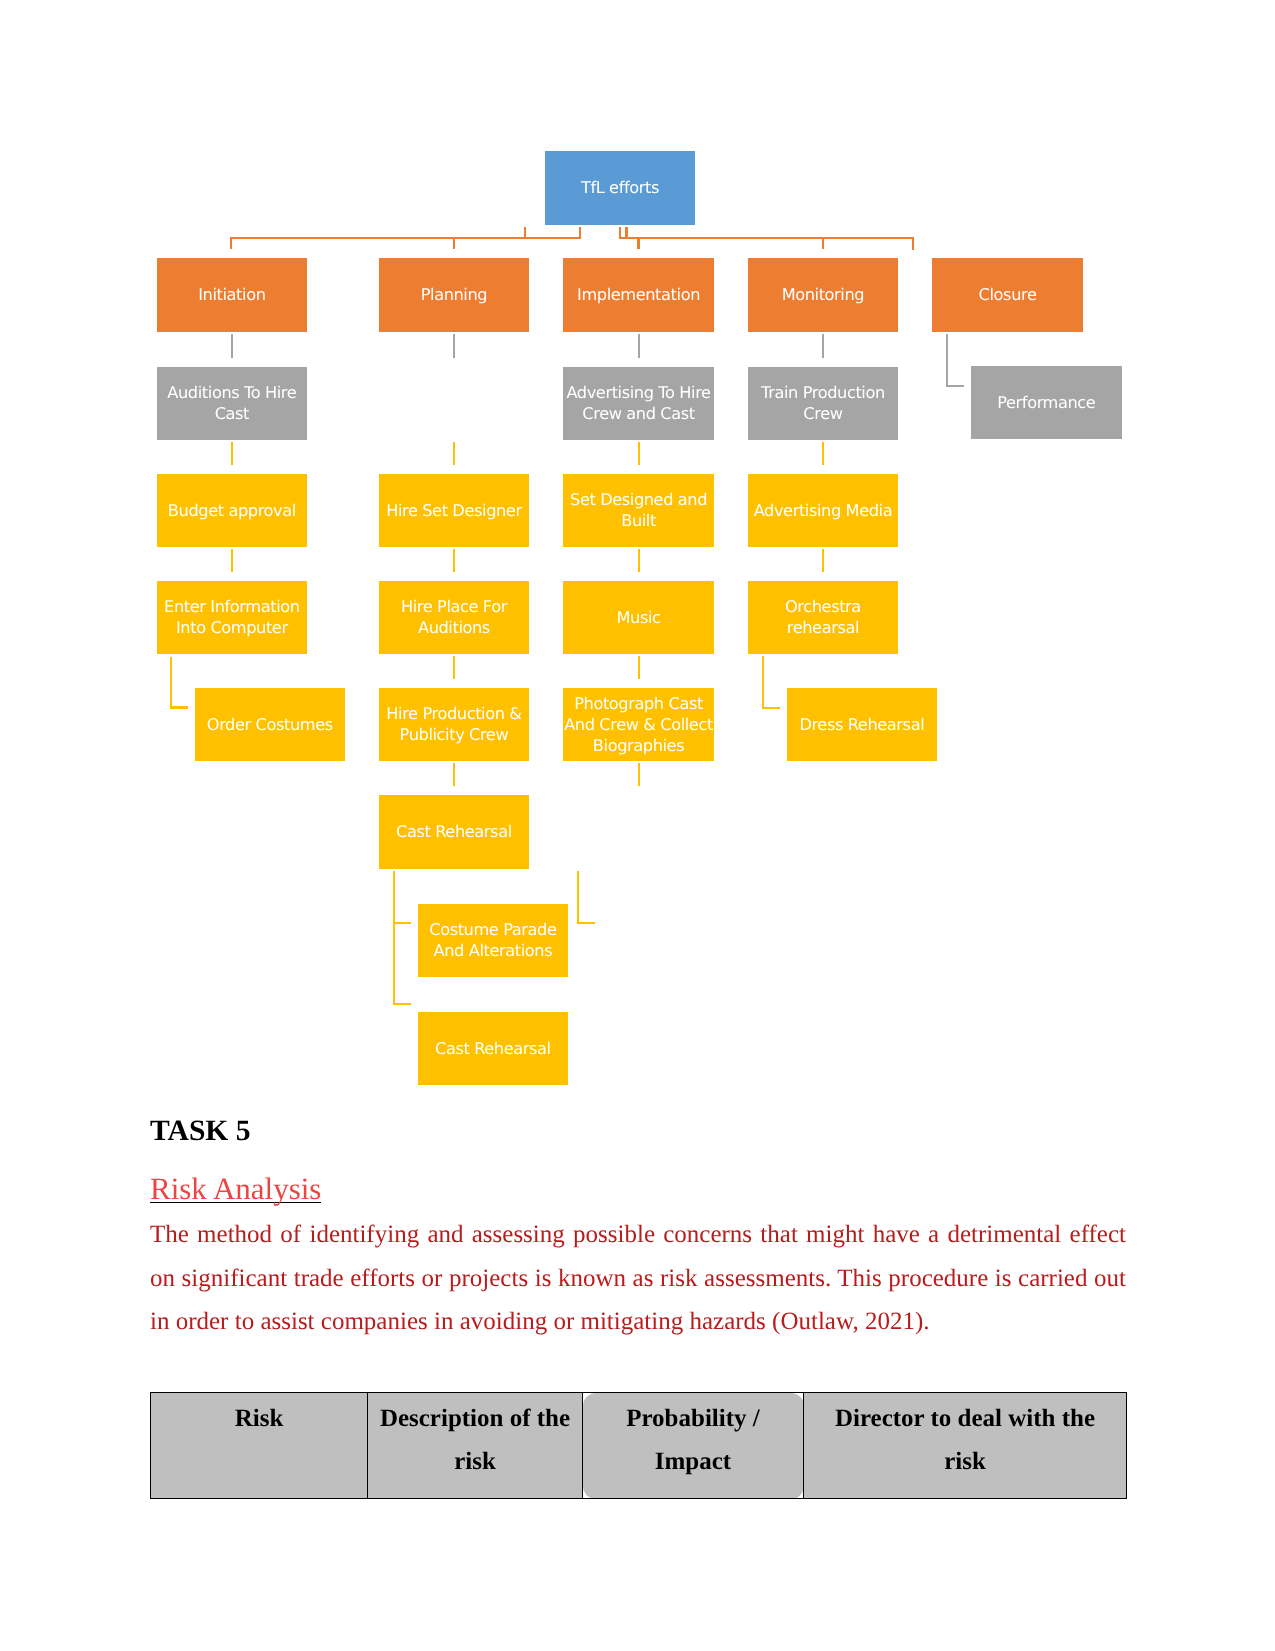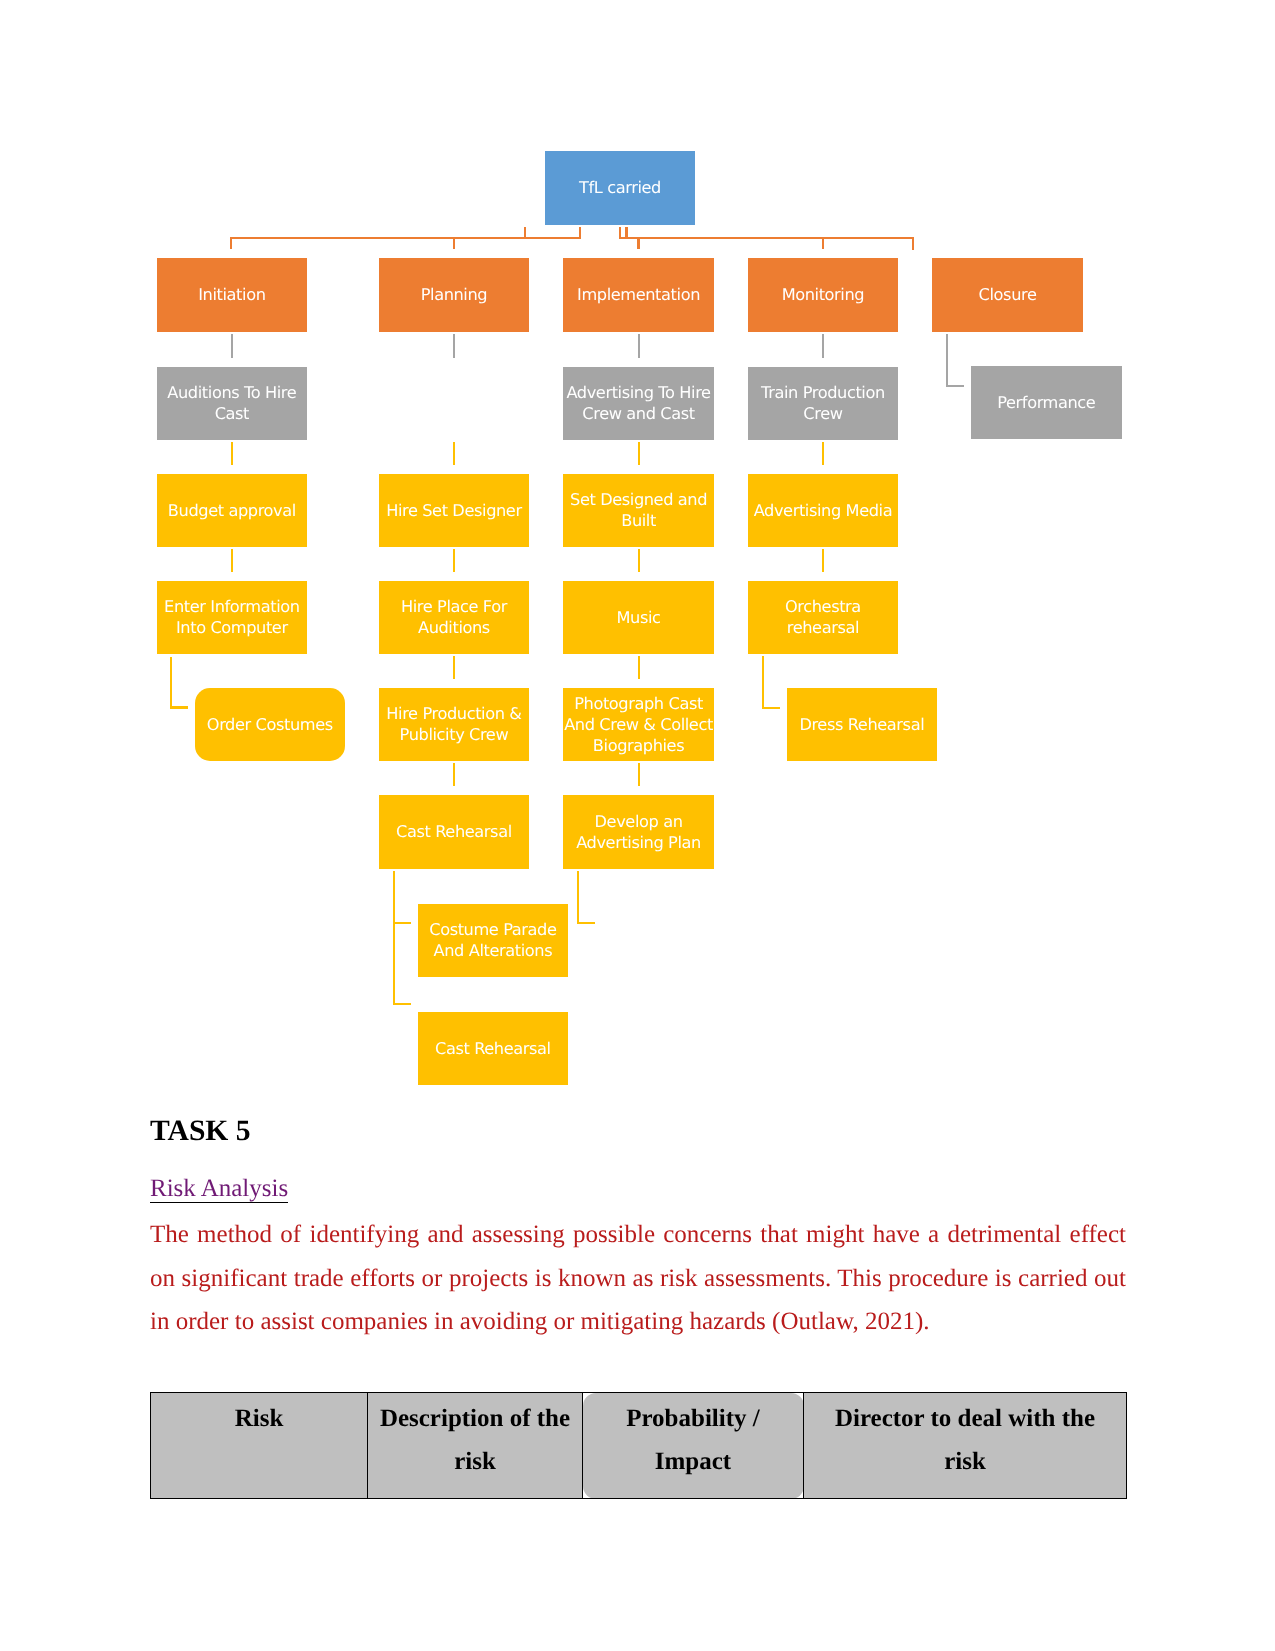--- a/index.html
+++ b/index.html
@@ -16,40 +16,40 @@
         font-family:"DejaVu Sans", sans-serif;font-size:16.2px;letter-spacing:-0.4px;line-height:20.9px;
         padding:1.5px 0 0 0;}
   .n-blue{background:#5B9BD5;}
   .n-orange{background:#ED7D31;}
   .n-gray{background:#A5A5A5;}
   .n-yellow{background:#FFC000;}
   .conn{position:absolute;display:block;}
 
   
   .h-task{position:absolute;font-weight:bold;font-size:29.6px;color:#000;white-space:nowrap;}
-  .h-sub{position:absolute;font-size:25px;color:#701a75;white-space:nowrap;
+  .h-sub{position:absolute;font-size:31px;color:#ef4444;white-space:nowrap;
          line-height:26px;border-bottom:1.6px solid #000;}
   .para{position:absolute;font-size:25px;color:#b91c1c;text-align:justify;
         line-height:43.5px;}
 
   
   #risk-table{position:absolute;border-collapse:collapse;table-layout:fixed;}
   #risk-table td{border:1.5px solid #000;background:#BFBFBF;text-align:center;
      vertical-align:top;font-weight:bold;font-size:25px;line-height:43.65px;
      padding:9px 10px;}
   #risk-table td > span{display:block;position:relative;top:-5.5px;}
 </style>
 </head>
 <body>
 
 <div id="page">
 
 <div id="wbs">
   <div class="node n-blue" style="left: 545.4px; top: 151px; width: 149.2px; height: 73.7px; background: rgb(91, 155, 213);">
-        <span>TfL carried</span>
+        <span>TfL efforts</span>
       </div>
   <div class="node n-orange" style="left: 156.5px; top: 258.4px; width: 150.7px; height: 73.3px; background: rgb(237, 125, 49);">
         <span>Initiation</span>
       </div>
   <div class="node n-orange" style="left: 378.6px; top: 258.4px; width: 150.7px; height: 73.3px; background: rgb(237, 125, 49);">
         <span>Planning</span>
       </div>
   <div class="node n-orange" style="left: 563.2px; top: 258.4px; width: 150.7px; height: 73.3px; background: rgb(237, 125, 49);">
         <span>Implementation</span>
       </div>
@@ -88,37 +88,34 @@
       </div>
   <div class="node n-yellow" style="left: 378.6px; top: 580.9px; width: 150.7px; height: 73.3px; background: rgb(255, 192, 0);">
         <span>Hire Place For Auditions</span>
       </div>
   <div class="node n-yellow" style="left: 563.2px; top: 580.9px; width: 150.7px; height: 73.3px; background: rgb(255, 192, 0);">
         <span>Music</span>
       </div>
   <div class="node n-yellow" style="left: 747.6px; top: 580.9px; width: 150.7px; height: 73.3px; background: rgb(255, 192, 0);">
         <span>Orchestra rehearsal</span>
       </div>
-  <div class="node n-yellow" style="left: 194.8px; top: 687.9px; width: 150px; height: 73.3px; background: rgb(255, 192, 0); border-radius: 15px;">
+  <div class="node n-yellow" style="left: 194.8px; top: 687.9px; width: 150px; height: 73.3px; background: rgb(255, 192, 0);">
         <span>Order Costumes</span>
       </div>
   <div class="node n-yellow" style="left: 378.6px; top: 687.9px; width: 150.7px; height: 73.3px; background: rgb(255, 192, 0);">
         <span>Hire Production &amp; Publicity Crew</span>
       </div>
   <div class="node n-yellow" style="left: 563.2px; top: 687.9px; width: 150.7px; height: 73.3px; background: rgb(255, 192, 0);">
         <span>Photograph Cast And Crew &amp; Collect Biographies</span>
       </div>
   <div class="node n-yellow" style="left: 786.7px; top: 687.9px; width: 150.3px; height: 73.3px; background: rgb(255, 192, 0);">
         <span>Dress Rehearsal</span>
       </div>
   <div class="node n-yellow" style="left: 378.6px; top: 795.3px; width: 150.7px; height: 73.3px; background: rgb(255, 192, 0);">
         <span>Cast Rehearsal</span>
-      </div>
-  <div class="node n-yellow" style="left: 563.2px; top: 795.3px; width: 150.7px; height: 73.3px; background: rgb(255, 192, 0);">
-        <span>Develop an Advertising Plan</span>
       </div>
   <div class="node n-yellow" style="left: 417.9px; top: 903.5px; width: 150px; height: 73.3px; background: rgb(255, 192, 0);">
         <span>Costume Parade And Alterations</span>
       </div>
   <div class="node n-yellow" style="left: 417.9px; top: 1011.9px; width: 150px; height: 73.3px; background: rgb(255, 192, 0);">
         <span>Cast Rehearsal</span>
       </div>
   <div>
     <i class="conn" style="left:230.2px;top:236.6px;width:351.0px;height:2.4px;background:#ED7D31;"></i>
     <i class="conn" style="left:230.1px;top:237.8px;width:2.4px;height:11.6px;background:#ED7D31;"></i>

